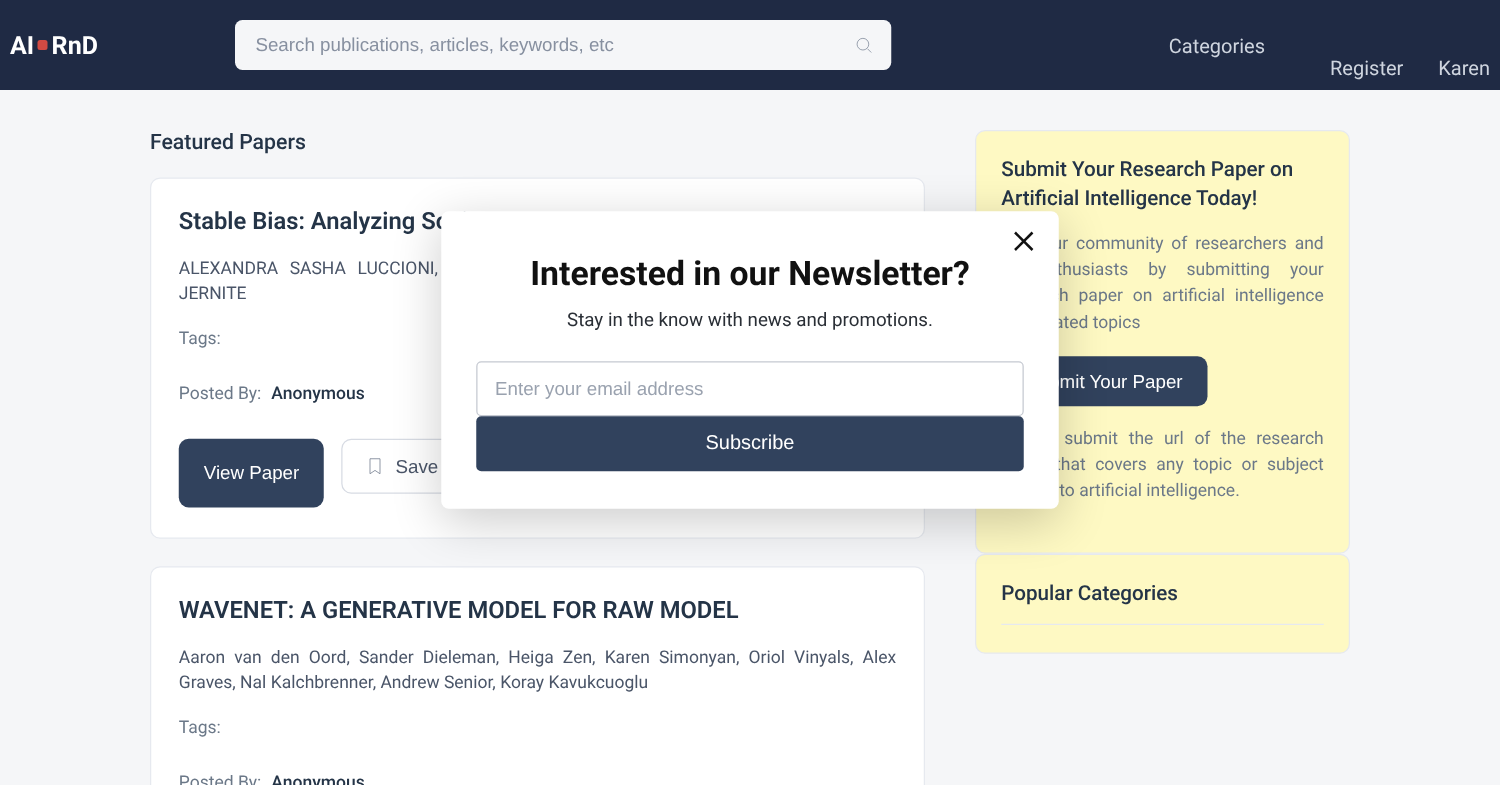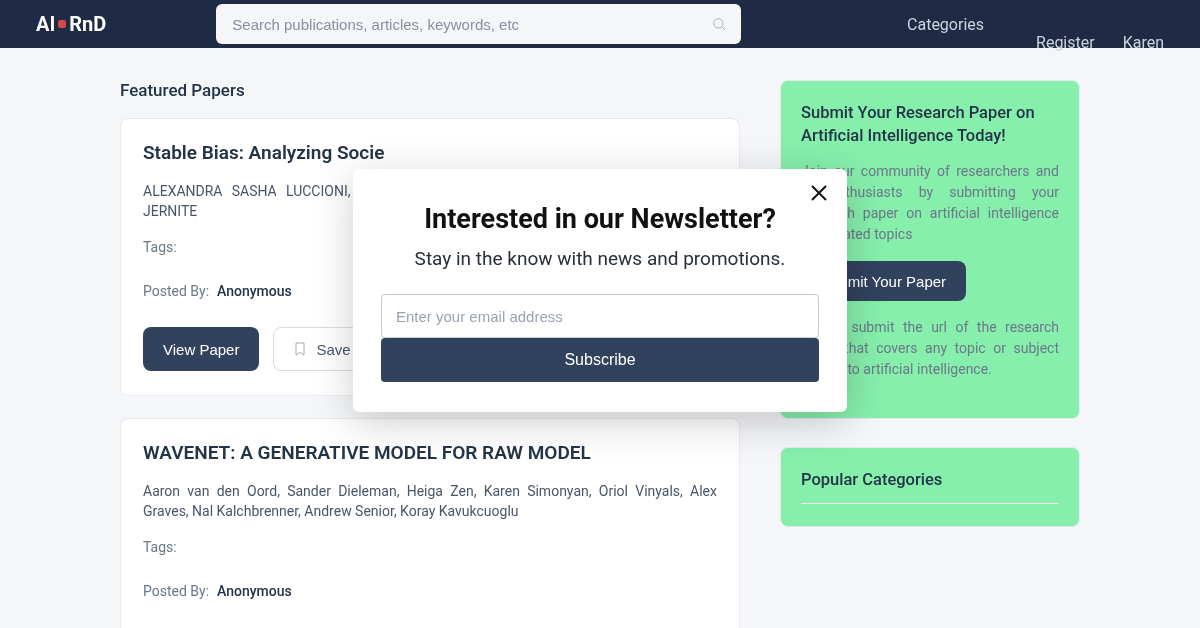--- a/index.html
+++ b/index.html
@@ -19,24 +19,24 @@
     color: var(--text-primary);
     width: 1200px;
     height: 628px;
     overflow: hidden;
     position: relative;
   }
 
   
   .topbar {
     background: var(--navy);
-    height: 48px;
+    height: 72px;
     display: flex;
     align-items: center;
-    padding: 0 36px;
+    padding: 0 8px;
     gap: 110px;
   }
   .logo {
     display: flex;
     align-items: center;
     font-size: 20px;
     font-weight: 700;
     color: #fff;
   }
   .logo-dot {
@@ -132,45 +132,44 @@
   }
   .postedby-label { color: var(--text-muted); }
   .postedby-value { color: var(--text-primary); font-weight: 500; }
   .paper-actions { display: flex; gap: 14px; }
   .btn-primary {
     background: var(--navy-dark);
     color: #fff;
     border: none;
     border-radius: 8px;
     padding: 0 20px;
-    height: 44px;
+    height: 55px;
     font-size: 15px;
     cursor: pointer;
   }
   .btn-secondary {
     background: #fff;
     color: var(--text-secondary);
     border: 1px solid var(--border-gray);
     border-radius: 8px;
     padding: 0 18px;
     height: 44px;
     display: flex;
     align-items: center;
     gap: 8px;
     font-size: 15px;
     cursor: pointer;
   }
 
   
   .side-card {
-    background: #86efac;
+    background: #fef9c3;
     border: 1px solid var(--light-gray);
     border-radius: 8px;
     padding: 20px 20px 22px;
-    margin-bottom: 28px;
   }
   .side-heading {
     font-size: 16.5px;
     font-weight: 500;
     color: var(--text-primary);
     line-height: 1.4;
     margin-bottom: 14px;
   }
   .side-body {
     font-size: 14px;
@@ -204,21 +203,21 @@
     width: 24px; height: 24px;
     cursor: pointer;
   }
   .modal-title {
     font-size: 27px;
     font-weight: 700;
     color: #111;
     margin-bottom: 12px;
   }
   .modal-sub {
-    font-size: 19px;
+    font-size: 15px;
     color: #2a2f36;
     margin-bottom: 24px;
   }
   .modal-input {
     width: 100%;
     height: 44px;
     border: 1px solid #c5c9d1;
     border-radius: 4px;
     padding: 0 14px;
     font-size: 15px;

